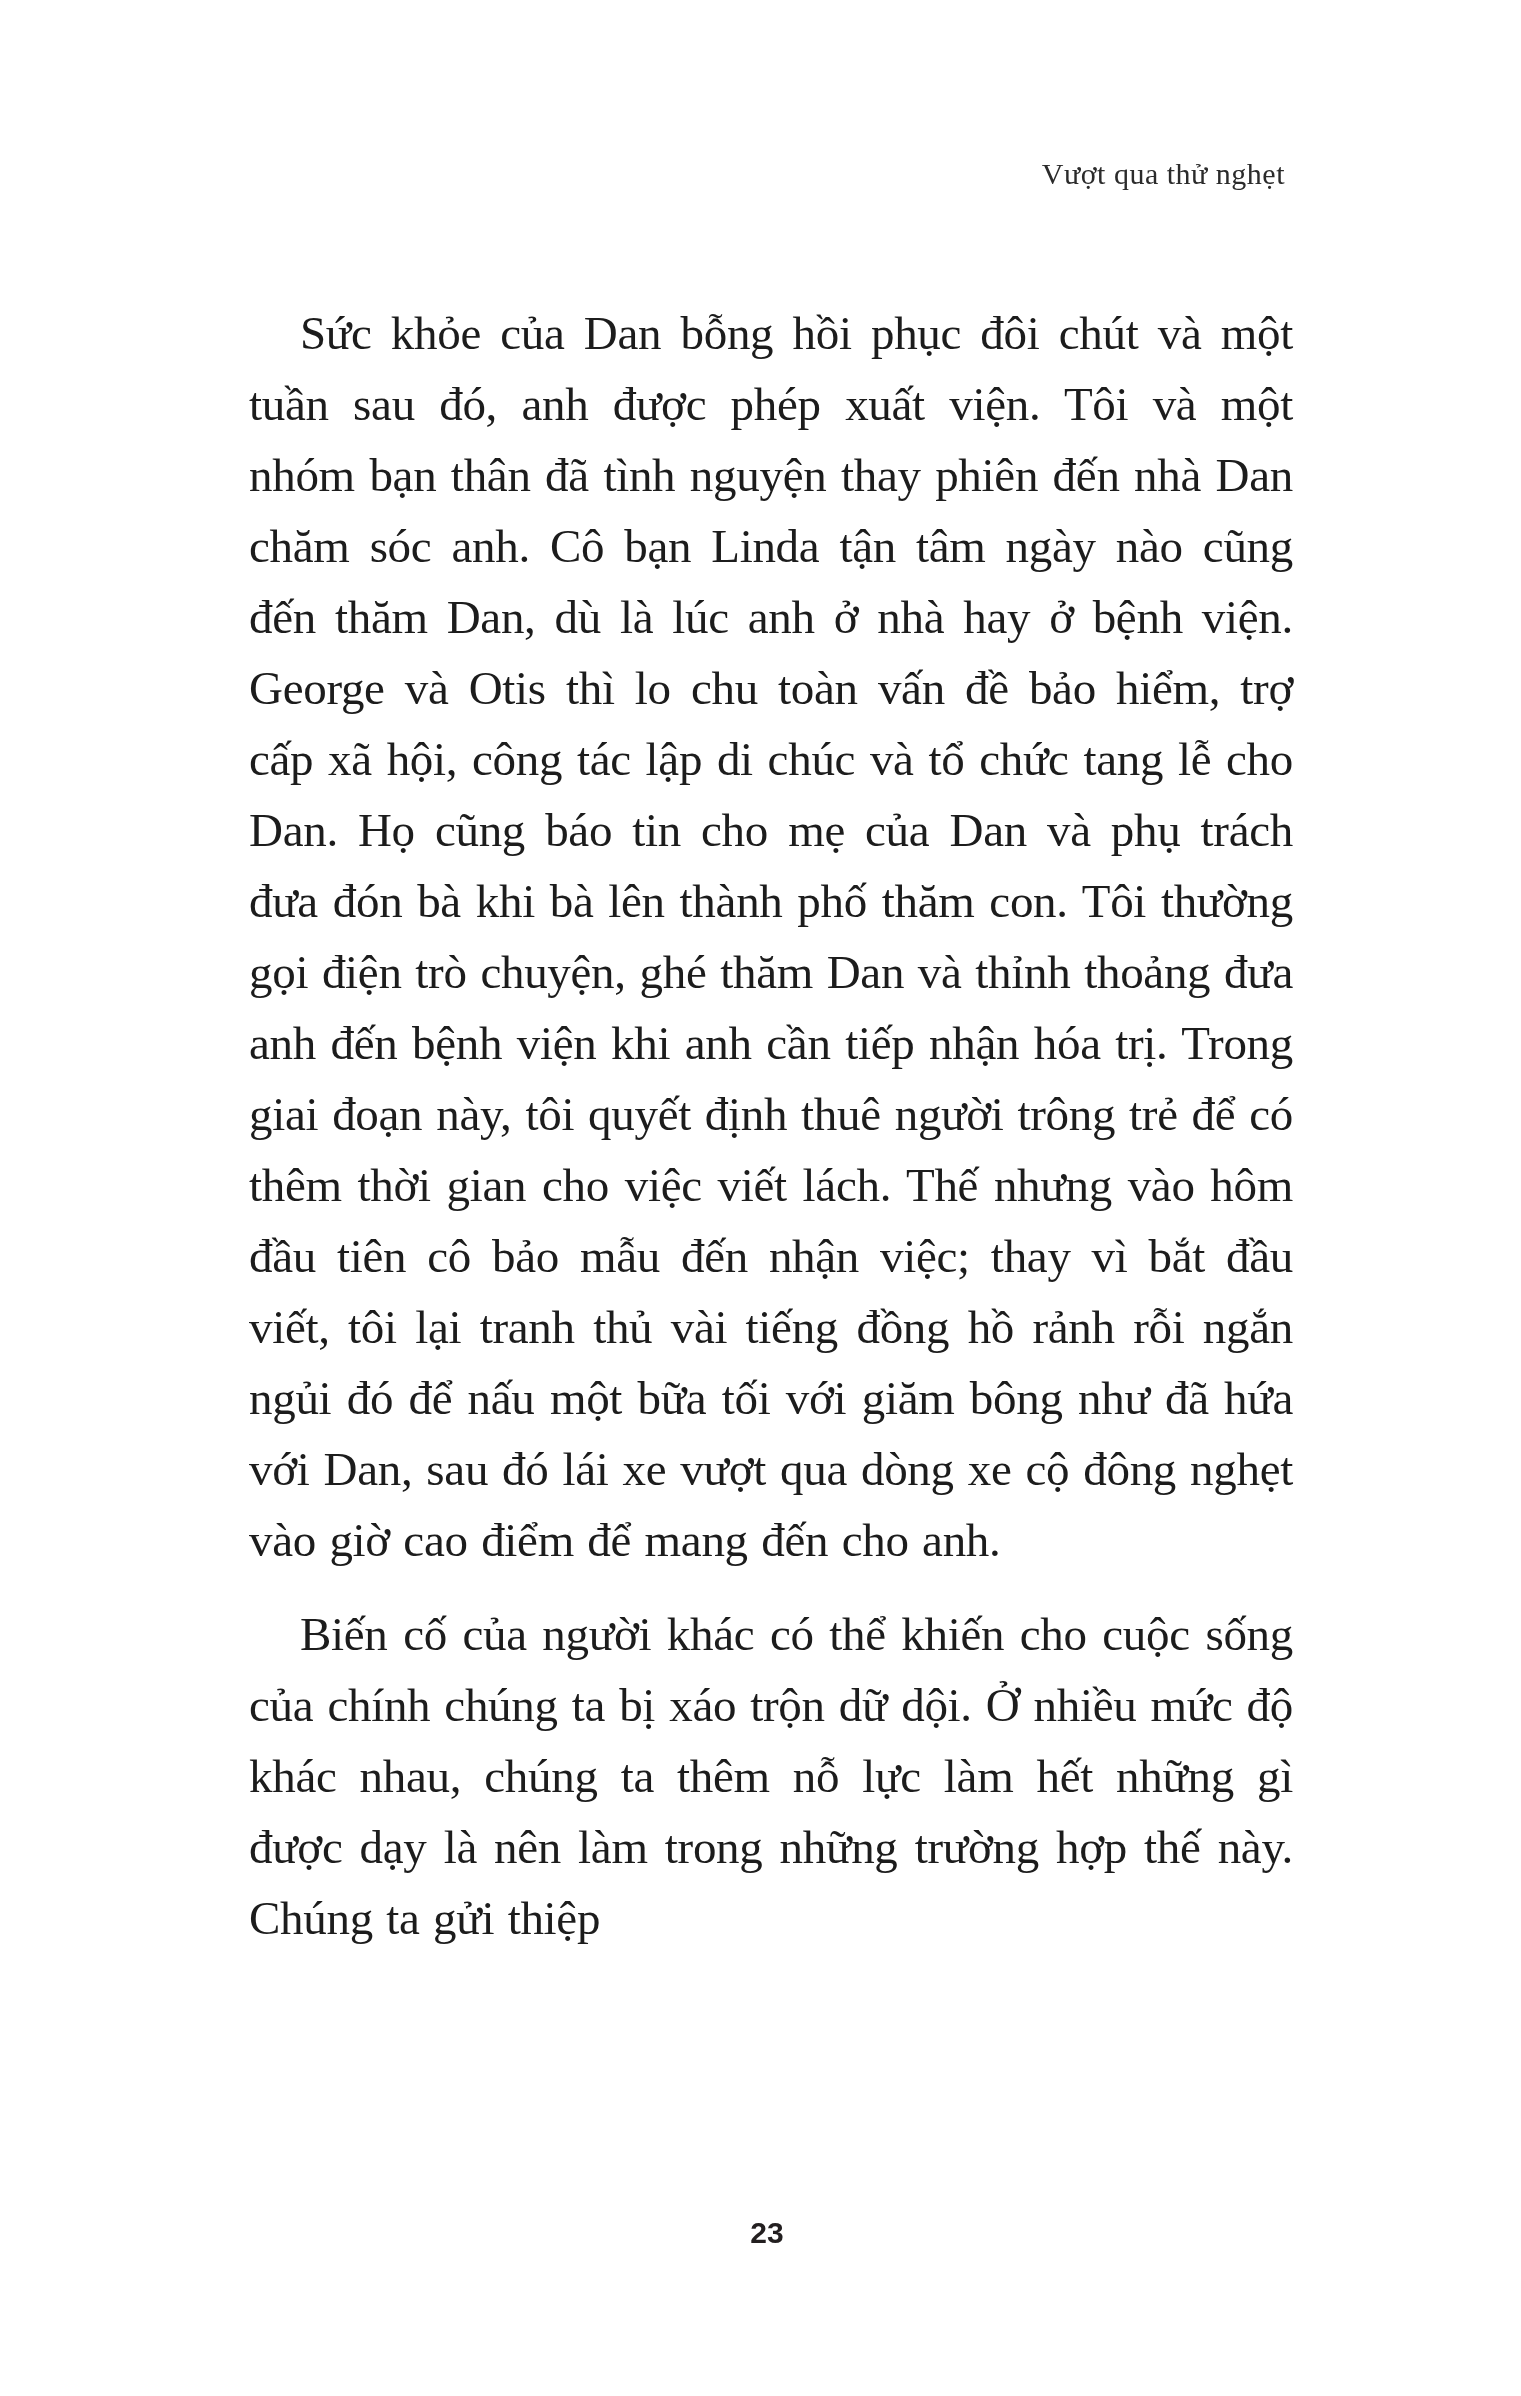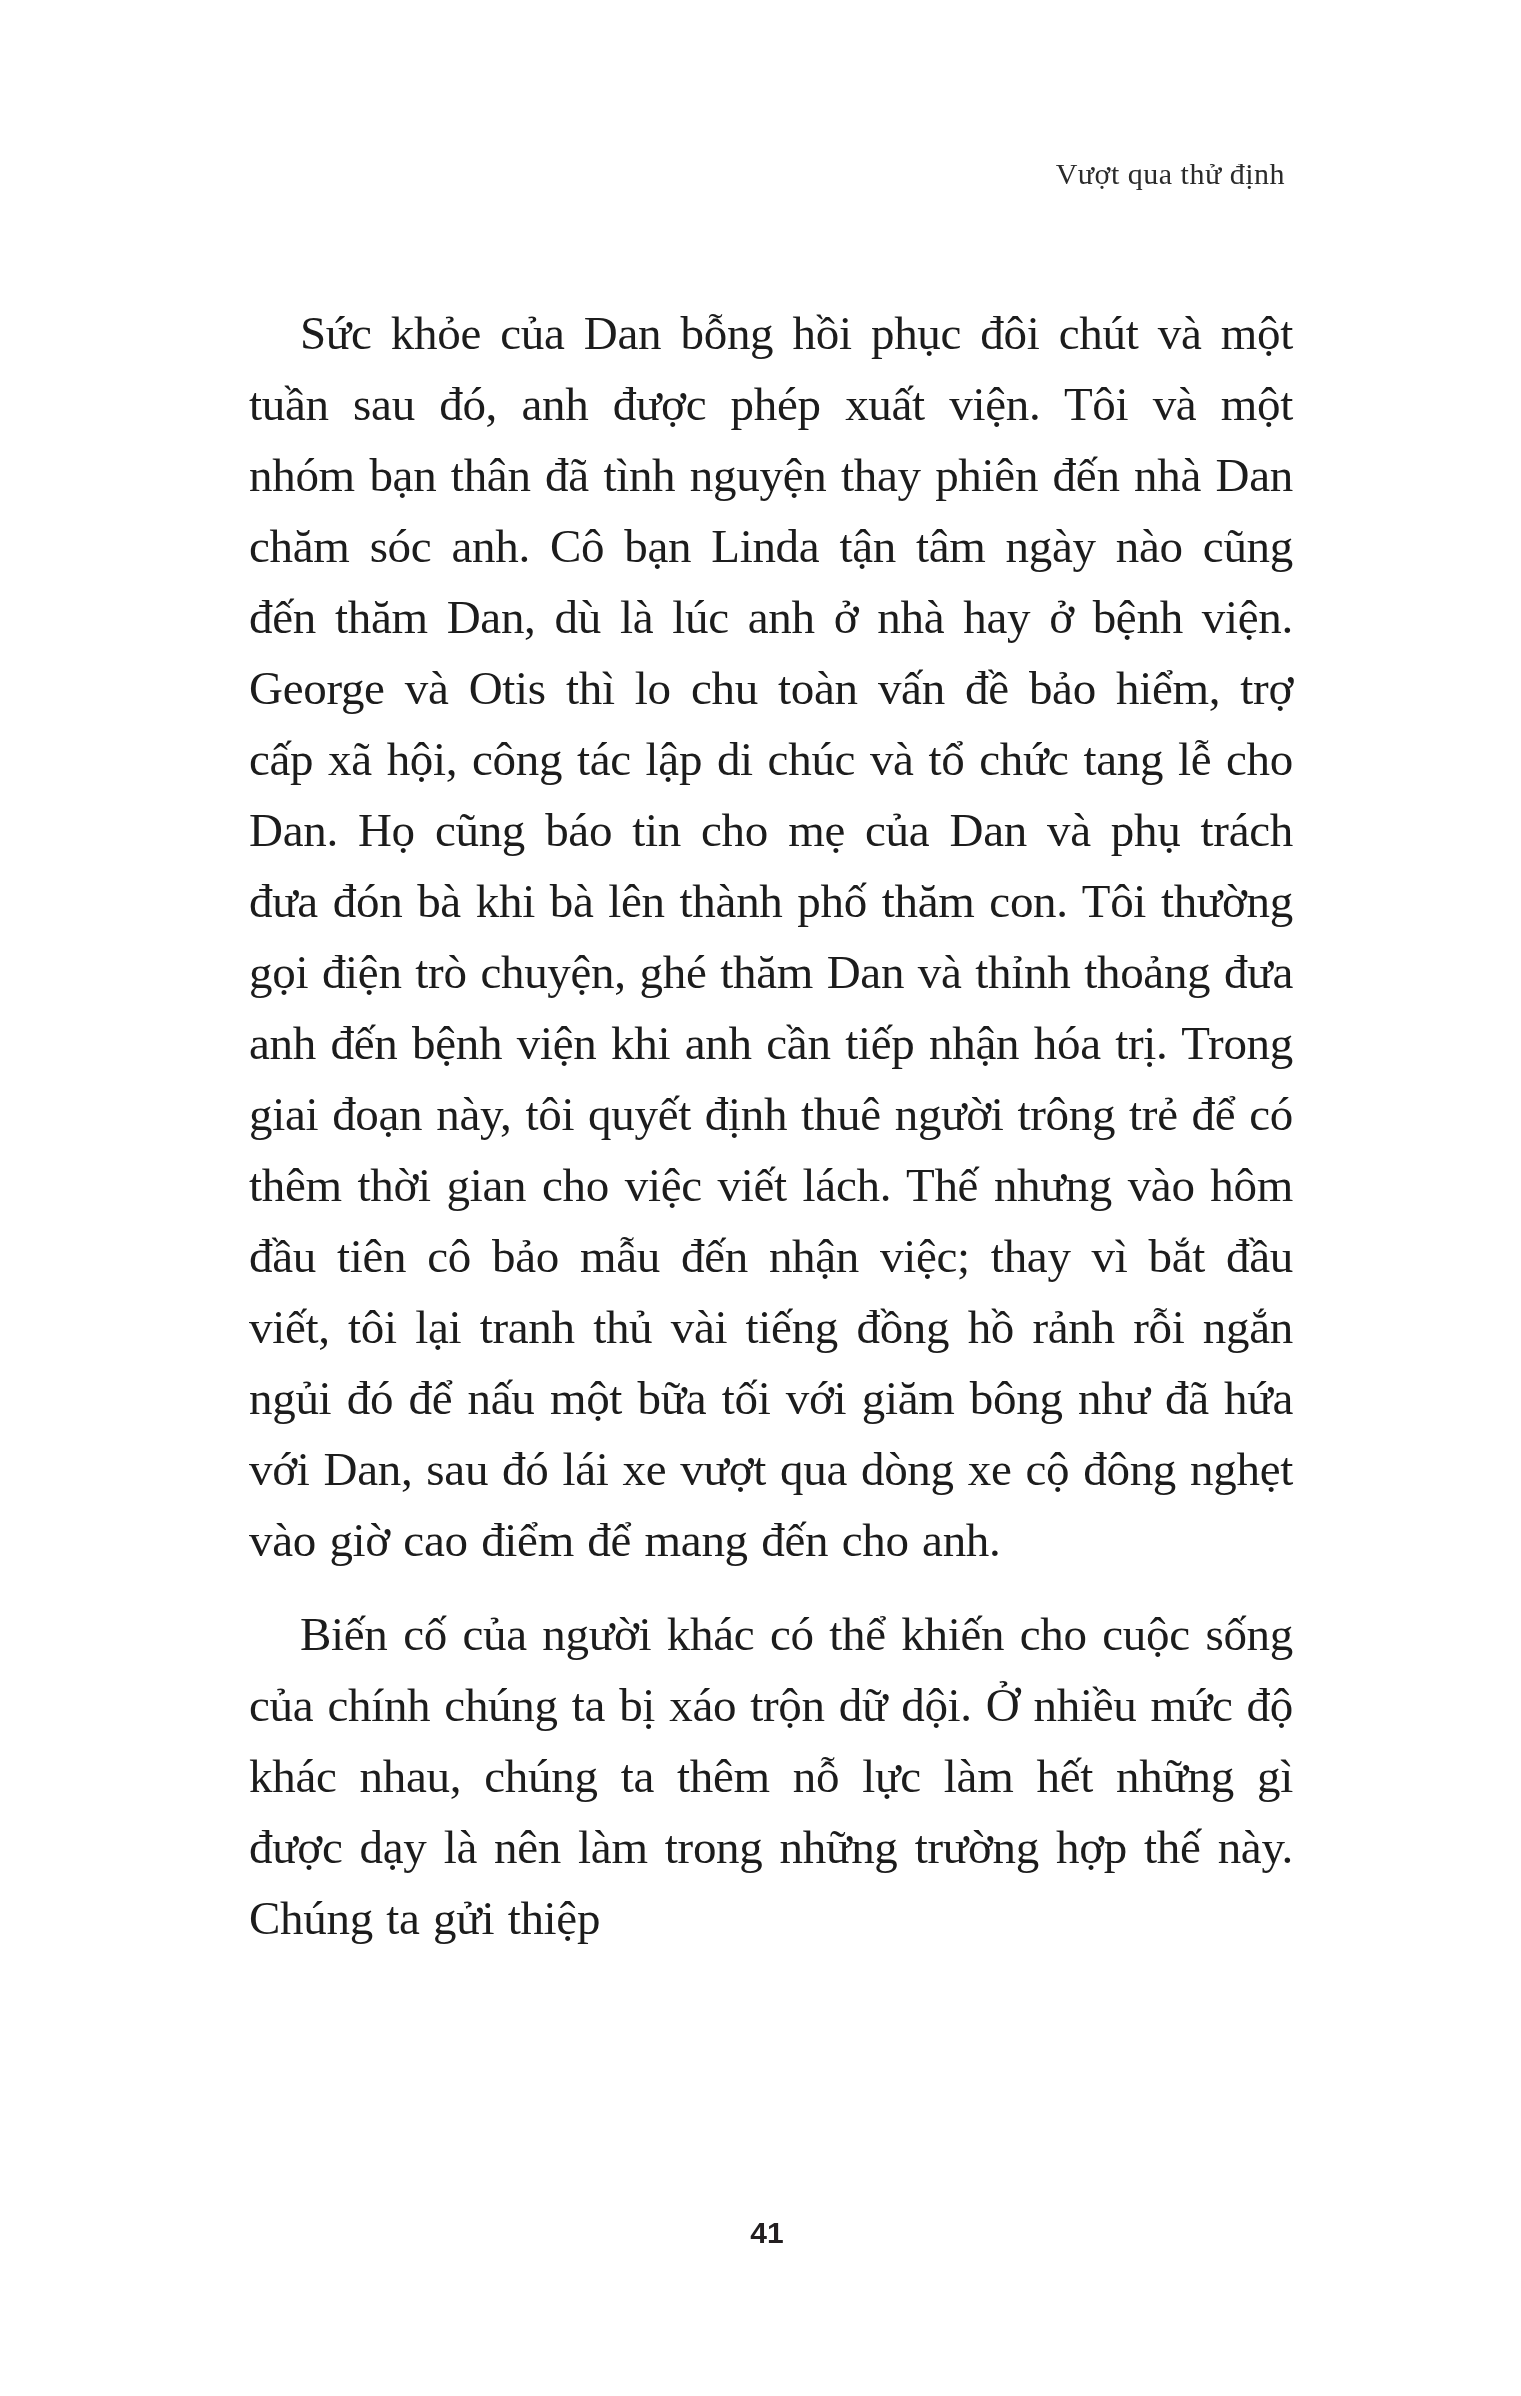--- a/index.html
+++ b/index.html
@@ -53,23 +53,23 @@
     font-weight: bold;
     font-size: 30px;
     color: #231f20;
   }
 </style>
 </head>
 <body>
 
 <div class="page">
 
-  <div class="running-header">Vượt qua thử định</div>
+  <div class="running-header">Vượt qua thử nghẹt</div>
 
   <div class="text-block">
     <p>Sức khỏe của Dan bỗng hồi phục đôi chút và một tuần sau đó, anh được phép xuất viện. Tôi và một nhóm bạn thân đã tình nguyện thay phiên đến nhà Dan chăm sóc anh. Cô bạn Linda tận tâm ngày nào cũng đến thăm Dan, dù là lúc anh ở nhà hay ở bệnh viện. George và Otis thì lo chu toàn vấn đề bảo hiểm, trợ cấp xã hội, công tác lập di chúc và tổ chức tang lễ cho Dan. Họ cũng báo tin cho mẹ của Dan và phụ trách đưa đón bà khi bà lên thành phố thăm con. Tôi thường gọi điện trò chuyện, ghé thăm Dan và thỉnh thoảng đưa anh đến bệnh viện khi anh cần tiếp nhận hóa trị. Trong giai đoạn này, tôi quyết định thuê người trông trẻ để có thêm thời gian cho việc viết lách. Thế nhưng vào hôm đầu tiên cô bảo mẫu đến nhận việc; thay vì bắt đầu viết, tôi lại tranh thủ vài tiếng đồng hồ rảnh rỗi ngắn ngủi đó để nấu một bữa tối với giăm bông như đã hứa với Dan, sau đó lái xe vượt qua dòng xe cộ đông nghẹt vào giờ cao điểm để mang đến cho anh.</p>
     <p>Biến cố của người khác có thể khiến cho cuộc sống của chính chúng ta bị xáo trộn dữ dội. Ở nhiều mức độ khác nhau, chúng ta thêm nỗ lực làm hết những gì được dạy là nên làm trong những trường hợp thế này. Chúng ta gửi thiệp</p>
   </div>
 
-  <div class="page-number">41</div>
+  <div class="page-number">23</div>
 
 </div>
 
 
 </body></html>

